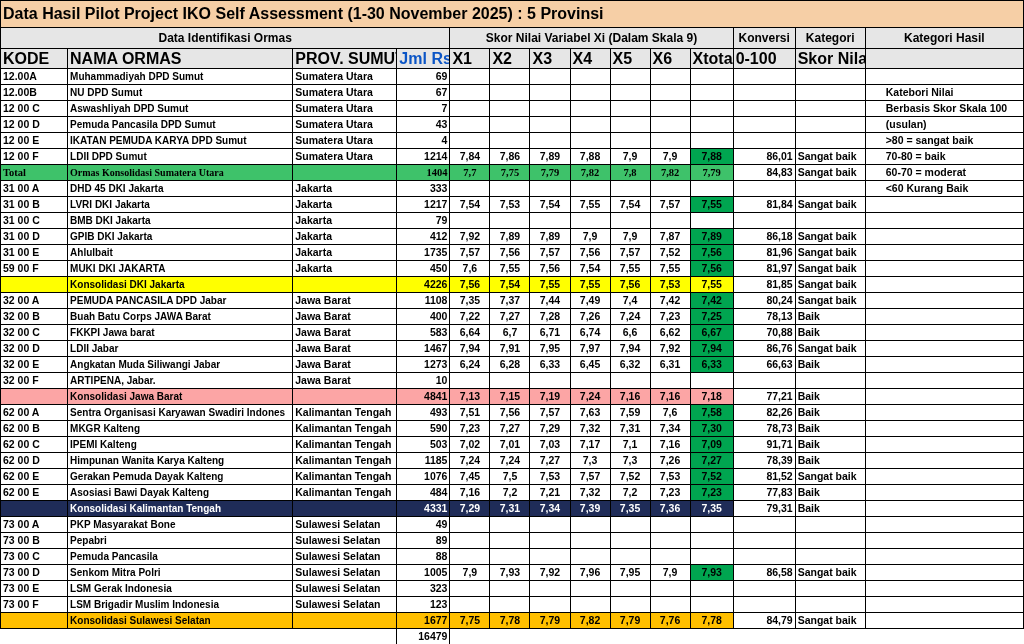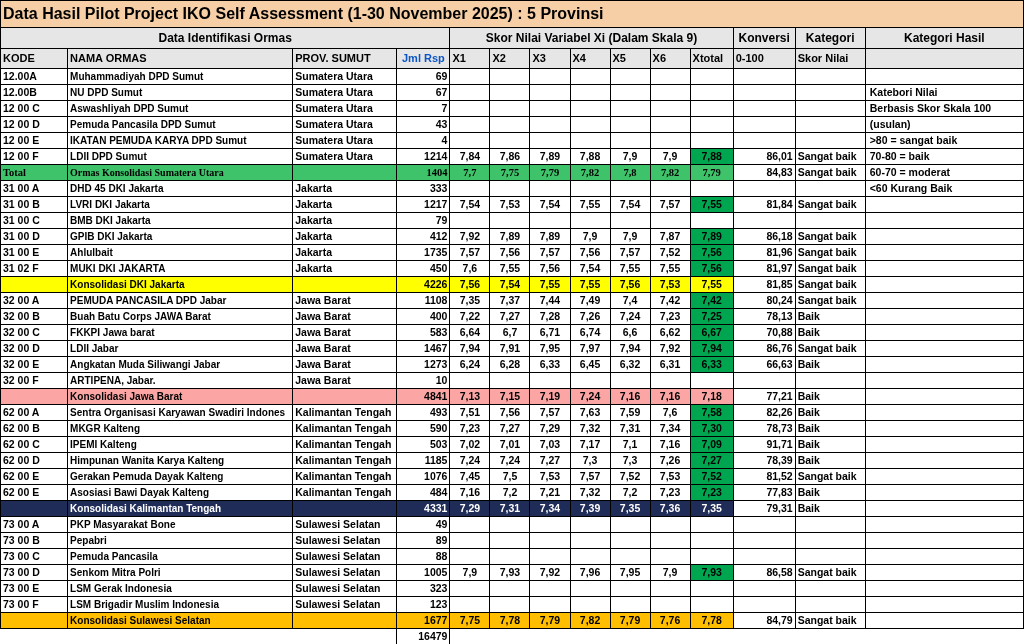--- a/index.html
+++ b/index.html
@@ -3,32 +3,32 @@
 <meta charset="utf-8">
 <style>
   html,body{margin:0;padding:0;background:#ffffff;}
   body{font-family:"Liberation Sans",sans-serif;}
   #page{width:1024px;height:644px;position:relative;overflow:hidden;background:#fff;}
   table{border-collapse:collapse;table-layout:fixed;width:1024px;}
   td,th{border:1px solid #000;font-size:10.5px;padding:0 2px;height:15px;line-height:15px;
         overflow:hidden;white-space:nowrap;font-weight:bold;color:#000;}
   .title-cell{background:#f6cfa6;font-size:16px;font-weight:bold;text-align:left;height:26px;line-height:26px;}
   .hdr{background:#e6e6e6;text-align:center;font-size:12px;font-weight:bold;height:20px;line-height:20px;}
-  .hdr2{background:#e6e6e6;text-align:center;font-size:11px;font-weight:bold;height:19px;line-height:19px;}
+  .hdr2{background:#e6e6e6;text-align:center;font-size:16px;font-weight:bold;height:19px;line-height:19px;}
   .c{text-align:center;}
   .l{text-align:left;}
   .r{text-align:right;}
   .blue{color:#0b55c6;}
   .green{background:#00a550;}
   .greenrow{background:#3ec26a;font-family:Liberation Serif, serif;}
   .yellow{background:#ffff00;}
   .red{background:#fca5a5;}
   .navy{background:#1f2c58;color:#ffffff;}
   .orange{background:#ffbf00;}
-  .sidenote{font-size:10.5px;text-align:left;padding-left:4px;font-weight:bold;}
+  .sidenote{font-size:10.5px;text-align:left;padding-left:20px;font-weight:bold;}
   .smallname{font-size:10px;}
 </style>
 </head>
 <body>
 
 <div id="page">
   <table>
     <colgroup>
       <col style="width:67px">
         <col style="width:225px">
@@ -260,21 +260,21 @@
           <td class="c">7,57</td>
           <td class="c">7,56</td>
           <td class="c">7,57</td>
           <td class="c">7,52</td>
           <td class="green c">7,56</td>
           <td class="r">81,96</td>
           <td class="l">Sangat baik</td>
           <td class="sidenote"></td>
         </tr>
         <tr>
-          <td class="l">31 02 F</td>
+          <td class="l">59 00 F</td>
           <td class="l smallname">MUKI DKI JAKARTA</td>
           <td class="l">Jakarta</td>
           <td class="r">450</td>
           <td class="c">7,6</td>
           <td class="c">7,55</td>
           <td class="c">7,56</td>
           <td class="c">7,54</td>
           <td class="c">7,55</td>
           <td class="c">7,55</td>
           <td class="green c">7,56</td>

